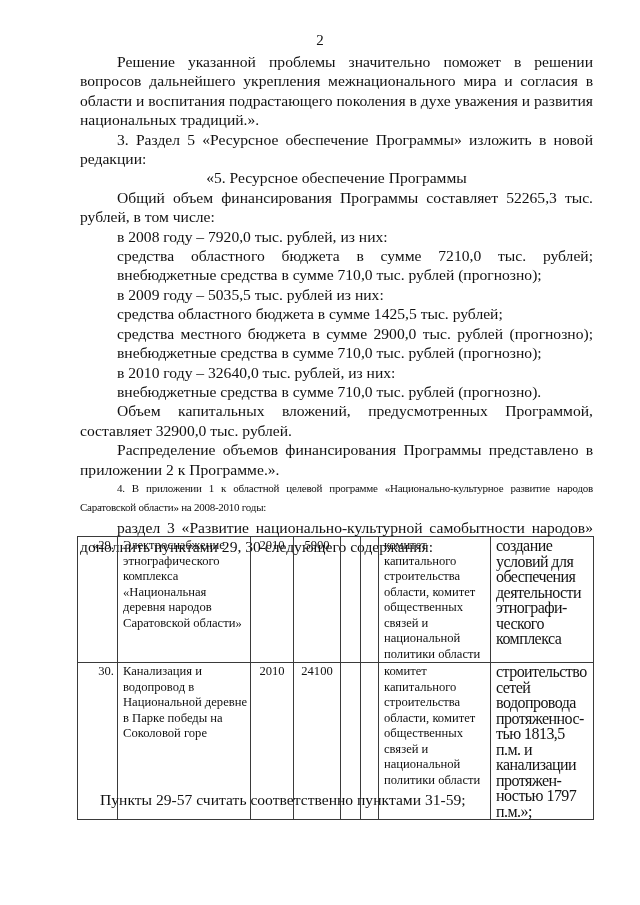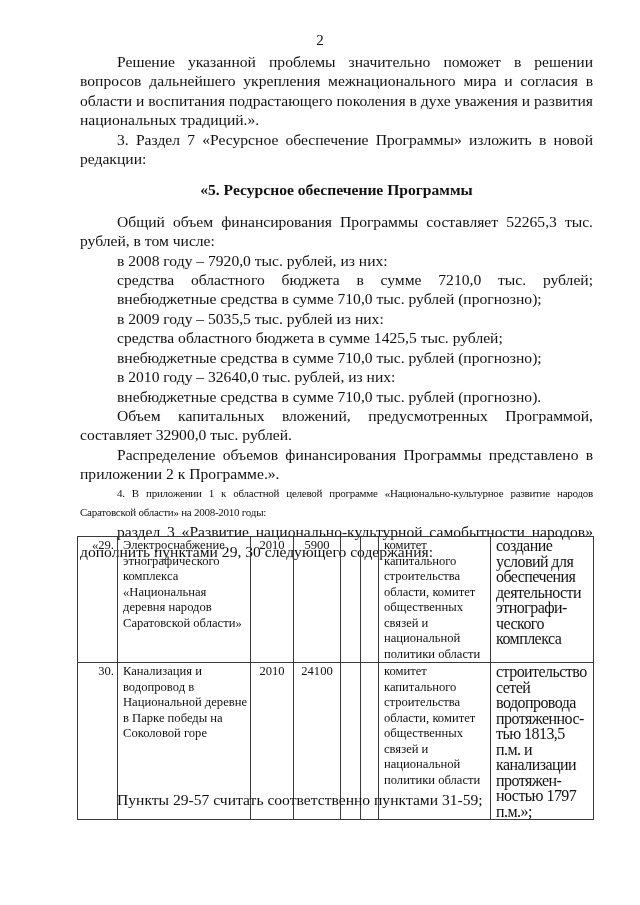--- a/index.html
+++ b/index.html
@@ -13,55 +13,56 @@
     font-size: 15px; line-height: 18px;
   }
   .body-text {
     position: absolute; left: 80px; top: 52px; width: 513px;
     font-size: 15.6px; line-height: 19.4px;
   }
   .p { margin: 0; text-align: justify; }
   .ind { text-indent: 37px; }
   .blk { padding-left: 37px; text-align: justify; text-align-last: left; }
   .just-last { text-align-last: justify; }
-  .heading { text-align: center; font-weight: bold; margin: 12px; }
+  .heading { text-align: center; font-weight: normal; margin: 0; }
   .condensed { font-size: 11px; letter-spacing: -0.25px; }
 
   table.items {
     position: absolute; left: 77px; top: 536px;
     border-collapse: collapse; table-layout: fixed;
     font-size: 12.6px; line-height: 15.5px;
   }
   table.items td {
     border: 1.3px solid #3a3a3a; vertical-align: top;
     padding: 1px 3px 0 5px;
   }
   table.items td.num { text-align: right; padding-left: 7px; }
   table.items td.yr, table.items td.sum { text-align: center; padding-left: 2px; padding-right: 2px; }
   .narrow { font-size: 16px; letter-spacing: -0.55px; }
   .after {
-    position: absolute; left: 117px; top: 790px;
+    position: absolute; left: 100px; top: 790px;
     font-size: 15.6px; line-height: 19px;
   }
 </style>
 </head>
 <body>
 
 <div class="page-number">2</div>
 
 <div class="body-text">
   <p class="p ind">Решение указанной проблемы значительно поможет в решении вопросов дальнейшего укрепления межнационального мира и согласия в области и воспитания подрастающего поколения в духе уважения и развития национальных традиций.».</p>
-  <p class="p ind">3. Раздел 7 «Ресурсное обеспечение Программы» изложить в новой редакции:</p>
+  <p class="p ind">3. Раздел 5 «Ресурсное обеспечение Программы» изложить в новой редакции:</p>
   <p class="heading">«5. Ресурсное обеспечение Программы</p>
   <p class="p ind">Общий объем финансирования Программы составляет 52265,3 тыс. рублей, в том числе:</p>
   <p class="p blk">в 2008 году – 7920,0 тыс. рублей, из них:</p>
   <p class="p blk just-last">средства областного бюджета в сумме 7210,0 тыс. рублей;</p>
   <p class="p blk">внебюджетные средства в сумме 710,0 тыс. рублей (прогнозно);</p>
   <p class="p blk">в 2009 году – 5035,5 тыс. рублей из них:</p>
   <p class="p blk">средства областного бюджета в сумме 1425,5 тыс. рублей;</p>
+  <p class="p blk just-last">средства местного бюджета в сумме 2900,0 тыс. рублей (прогнозно);</p>
   <p class="p blk">внебюджетные средства в сумме 710,0 тыс. рублей (прогнозно);</p>
   <p class="p blk">в 2010 году – 32640,0 тыс. рублей, из них:</p>
   <p class="p blk">внебюджетные средства в сумме 710,0 тыс. рублей (прогнозно).</p>
   <p class="p ind">Объем капитальных вложений, предусмотренных Программой, составляет 32900,0 тыс. рублей.</p>
   <p class="p ind">Распределение объемов финансирования Программы представлено в приложении 2 к Программе.».</p>
   <p class="p ind condensed">4. В приложении 1 к областной целевой программе «Национально-культурное развитие народов Саратовской области» на 2008-2010 годы:</p>
   <p class="p ind">раздел 3 «Развитие национально-культурной самобытности народов» дополнить пунктами 29, 30 следующего содержания:</p>
 </div>
 
 <table class="items">

